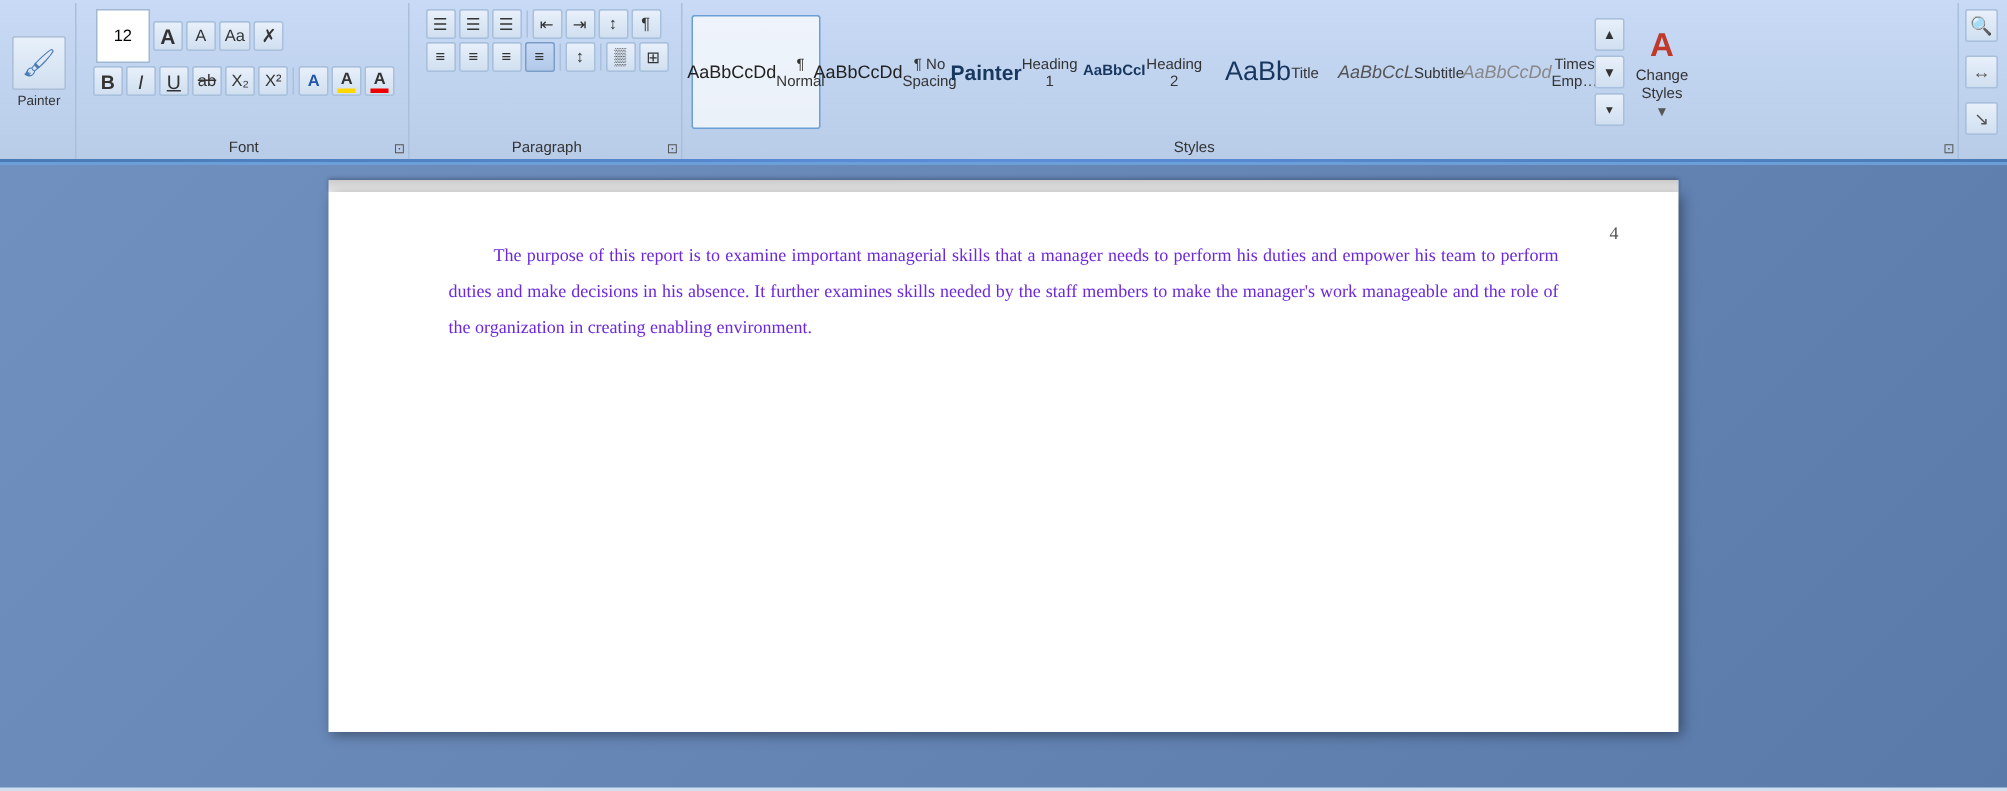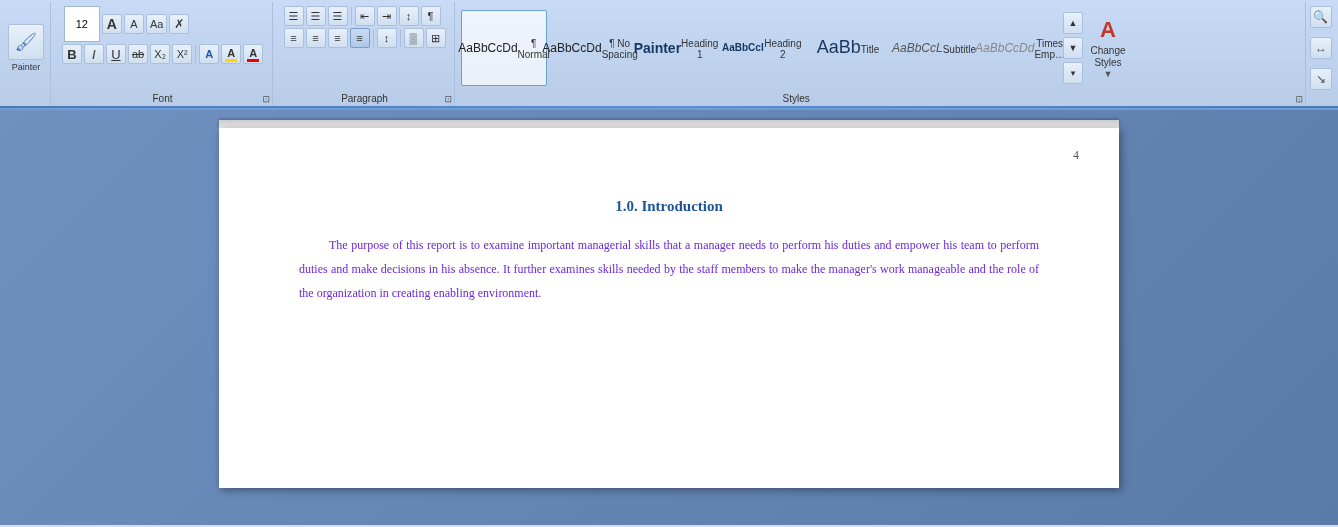--- a/index.html
+++ b/index.html
@@ -380,17 +380,16 @@
   <div class="ribbon-separator"></div>
 </div>
 
 <div class="doc-area">
 
   <div style="display:flex;flex-direction:column;width:900px;">
     <div style="height:8px;background:linear-gradient(to bottom,#ccc,#eee);width:100%;box-shadow:0 -1px 3px rgba(0,0,0,0.3);"></div>
     <div class="page">
       <div class="page-number">4</div>
 
-      <div class="doc-heading">1.0.	Introduction</div>
       <p class="doc-para">The purpose of this report is to examine important managerial skills that a manager needs to perform his duties and empower his team to perform duties and make decisions in his absence. It further examines skills needed by the staff members to make the manager's work manageable and the role of the organization in creating enabling environment.</p>
     </div>
   </div>
 </div>
 
 </body></html>

